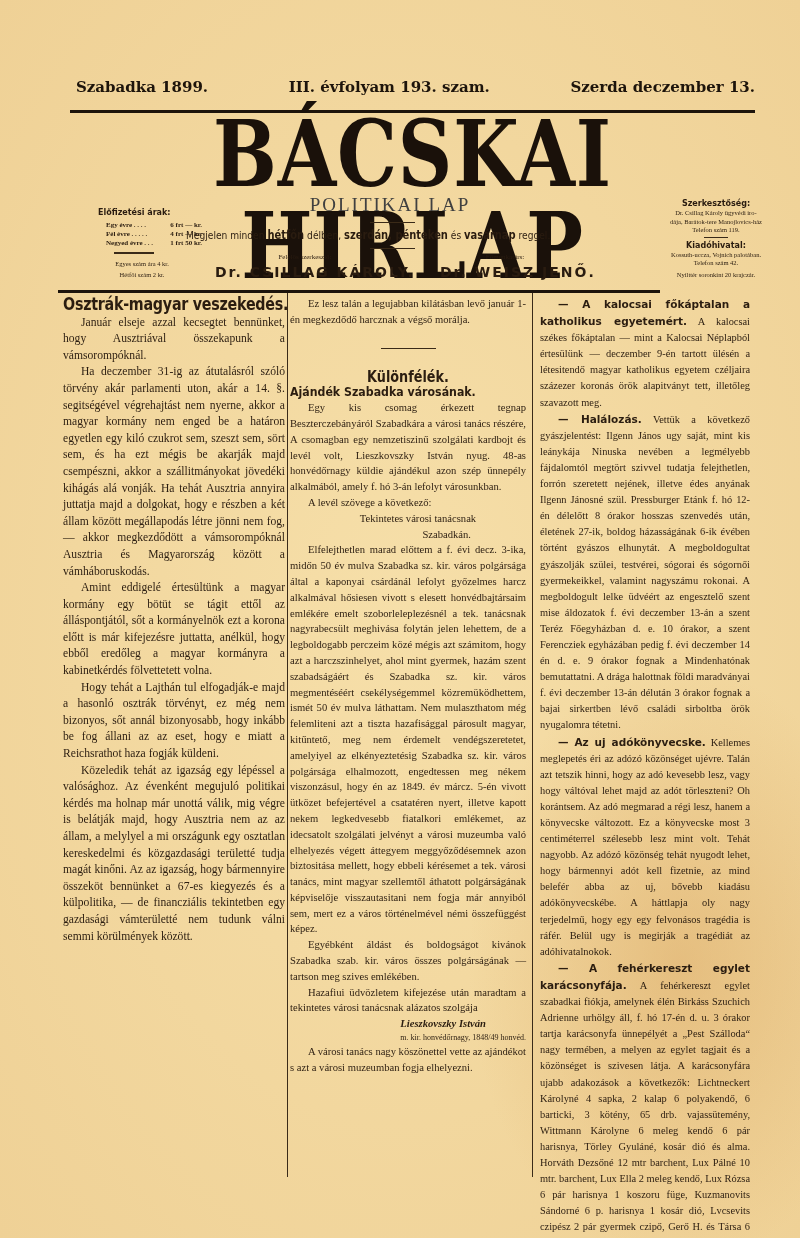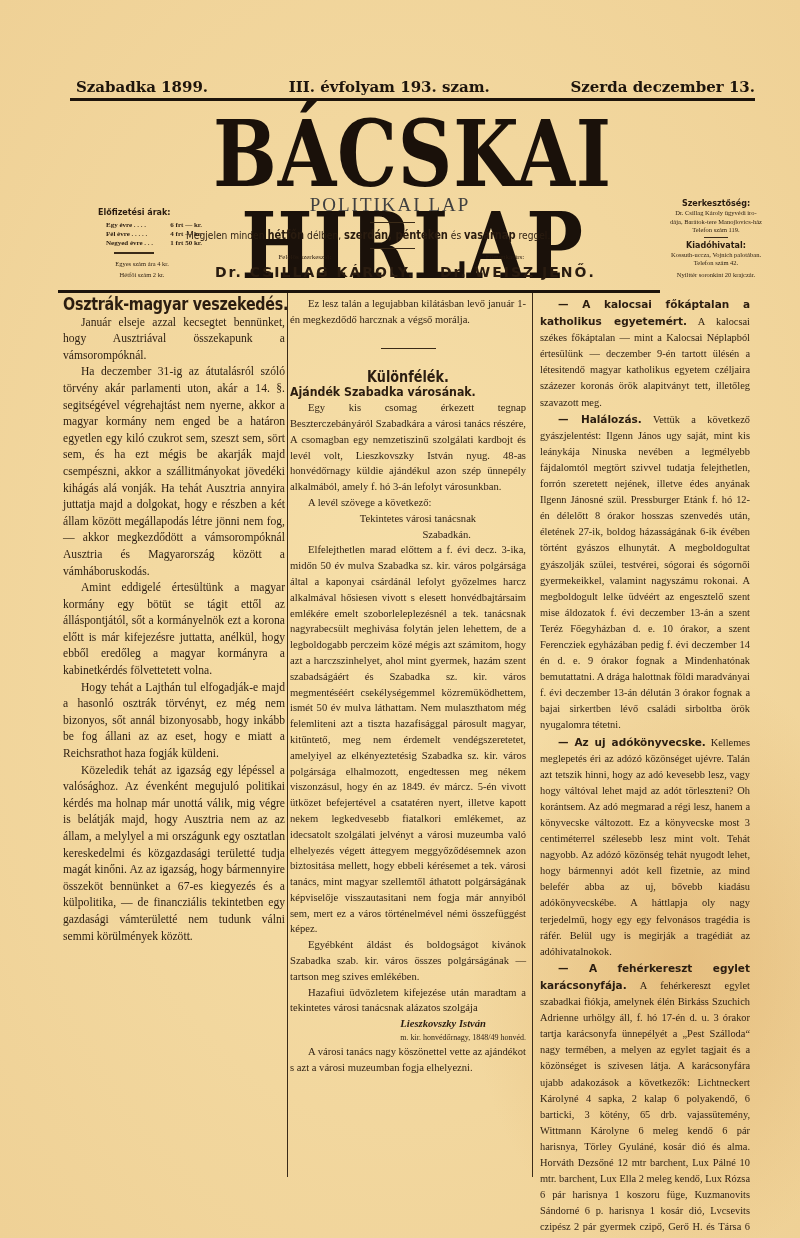--- a/index.html
+++ b/index.html
@@ -10,21 +10,21 @@
                       radial-gradient(ellipse at 50% 50%, #f6dfa9 0%, #efd196 100%);
     color:#2a1c10;
     font-family:"Liberation Serif", serif;
     position:relative;
   }
   .page { position:absolute; left:0; top:0; width:800px; height:1238px; }
   .dateline {
     position:absolute; left:70px; top:76px; width:685px; height:20px;
     display:flex; justify-content:space-between; align-items:flex-end;
     font-family:"DejaVu Serif", serif; font-weight:bold; font-size:15px; color:#1d140b;
-    border-bottom:3px solid #1d140b; padding-bottom:2px;
+    border-bottom:3px solid #1d140b; padding-bottom:14px;
   }
   .dateline span { white-space:nowrap; }
   .dateline .dl-left { margin-left:6px; }
   .masthead {
     position:absolute; left:70px; top:108px; width:685px; height:92px;
     text-align:center;
     font-family:"DejaVu Serif", serif; font-weight:bold;
     font-size:92px; line-height:92px; letter-spacing:1px;
     transform:scaleX(0.82); transform-origin:center;
     color:#1a110a;

